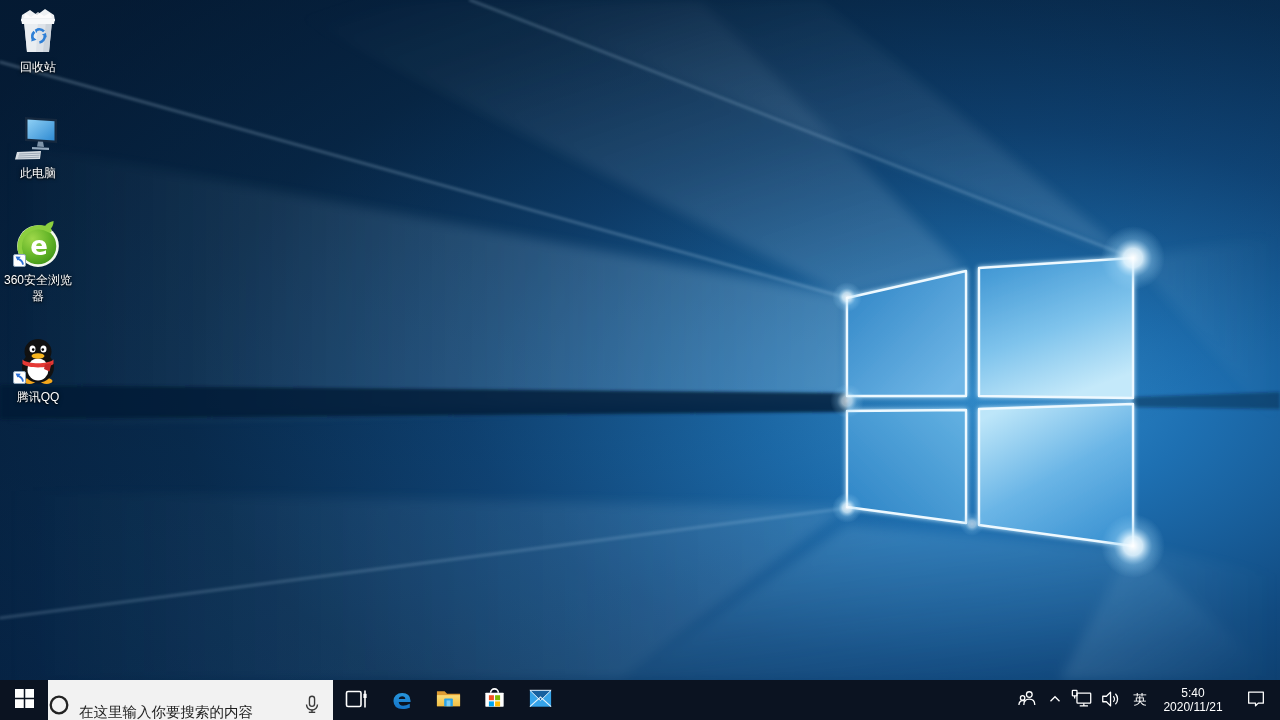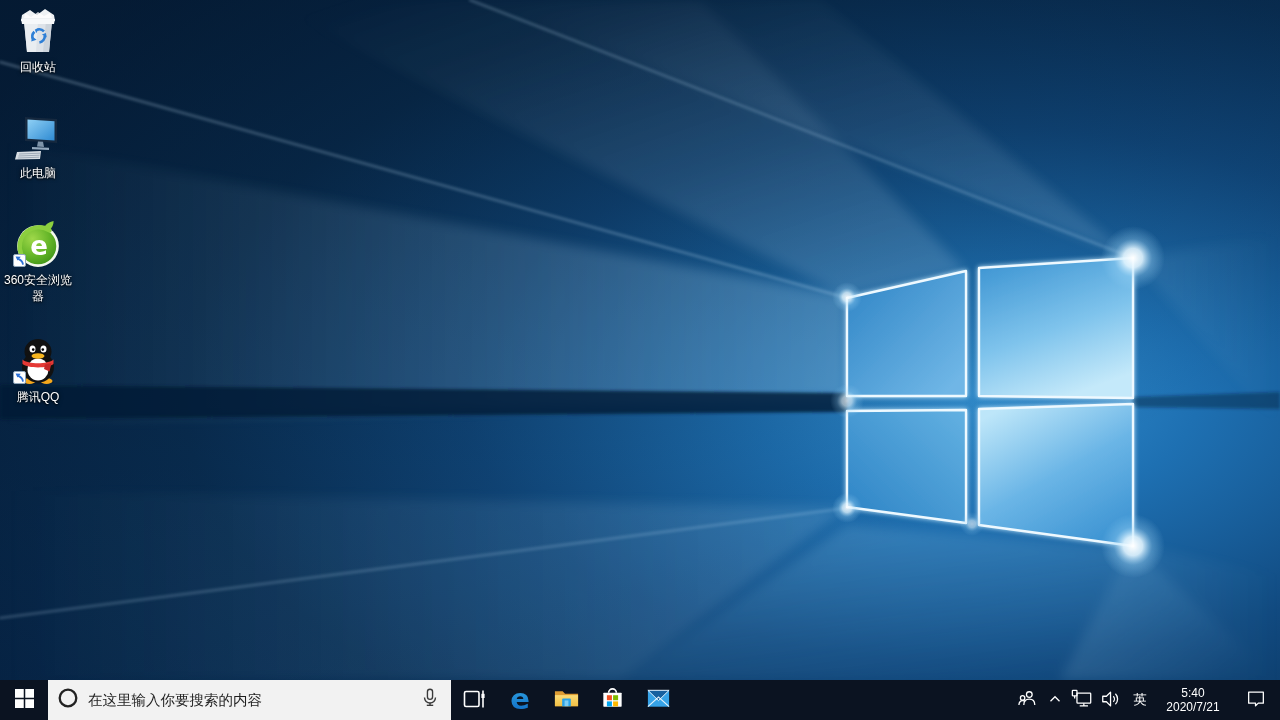--- a/index.html
+++ b/index.html
@@ -17,21 +17,21 @@
   .di-label { max-width:76px; text-align:center; font-size:12px; line-height:16px; color:#fff;
     text-shadow:0 1px 2px rgba(0,0,0,.95), 0 0 4px rgba(0,0,0,.75); word-break:break-all; }
   .shortcut-badge { position:absolute; left:-1px; bottom:1px; width:13px; height:13px; background:#fff;
     border:1px solid #8fa6bb; border-radius:2px; display:flex; align-items:center; justify-content:center; }
 
   
   .taskbar { position:absolute; left:0; bottom:0; width:1280px; height:40px; background:#0b1321;
     display:flex; align-items:stretch; z-index:10; }
   .tb-btn { border:none; background:transparent; display:flex; align-items:center; justify-content:center; padding:0; }
   .start-btn { width:48px; }
-  .search-box { width:403px; background:#f2f2f2; display:flex; align-items:center; padding:0 10px 0 9px; gap:9px; }
+  .search-box { width:285px; background:#f2f2f2; display:flex; align-items:flex-end; padding:0 10px 0 0; gap:9px; }
   .search-input { flex:1; min-width:0; border:none; background:transparent; outline:none;
     font-size:14.5px; color:#1a1a1a; font-family:inherit; }
   .search-input::placeholder { color:#1f1f1f; opacity:1; }
   .app-btn { width:46px; }
   .tray { margin-left:auto; display:flex; align-items:stretch; }
   .tray-btn { border:none; background:transparent; display:flex; align-items:center; justify-content:center; color:#fff; }
   .w30{width:30px}.w26{width:26px}.w28{width:28px}
   .ime-btn { width:28px; font-size:13.5px; color:#fff; }
   .clock-btn { width:78px; flex-direction:column; font-size:12px; line-height:14px; color:#fff; }
   .action-btn { width:48px; }
@@ -381,21 +381,21 @@
           </svg>
         </span>
       </button>
 
       <button class="tray-btn ime-btn">
         <span>英</span>
       </button>
 
       <button class="tray-btn clock-btn">
         <span>5:40</span>
-        <span>2020/7/21</span>
+        <span>2020/11/21</span>
       </button>
 
       <button class="tray-btn action-btn">
         <span>
           <svg width="22" height="22" viewBox="0 0 24 24">
             <path d="M4,4.5 h16 v12 h-5.5 l-3,3 v-3 h-7.5 z" stroke="#fff" stroke-width="1.4" fill="none" stroke-linejoin="round"></path>
           </svg>
         </span>
       </button>
 

